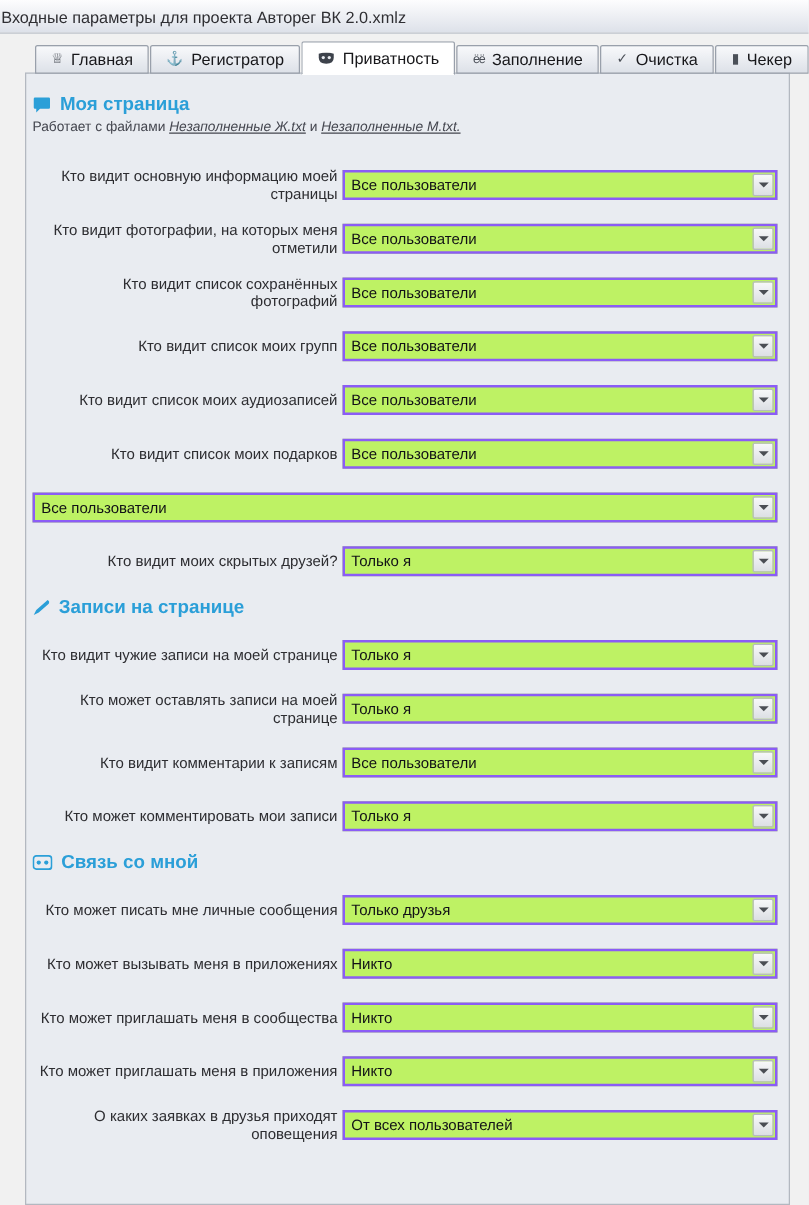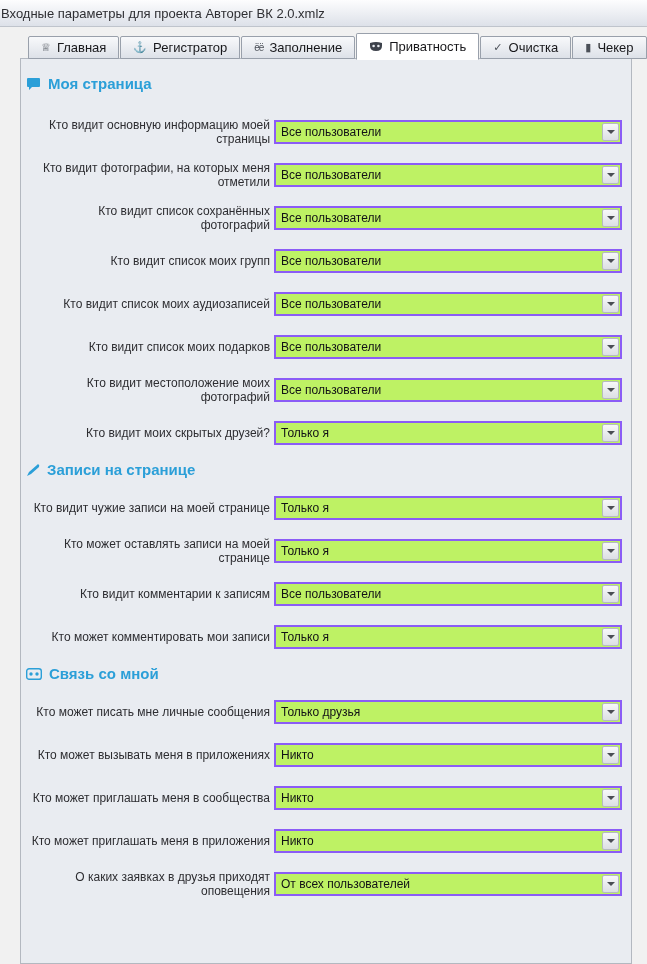--- a/index.html
+++ b/index.html
@@ -96,54 +96,57 @@
 
 <div class="tabbar">
   <div class="tab">
     <span class="tab-glyph">♕</span>
     <span>Главная</span>
   </div>
   <div class="tab">
     <span class="tab-glyph">⚓</span>
     <span>Регистратор</span>
   </div>
-  <div class="tab">
-    <span class="tab-glyph small">ёё</span>
-    <span>Заполнение</span>
-  </div>
   <div class="tab active">
     <span class="sec-icon">
       <svg width="14" height="10" viewBox="0 0 14 10">
         <path d="M1 1 Q7 -1 13 1 L13 4 Q13 9 7 9 Q1 9 1 4 Z" fill="#3d424b"></path>
         <circle cx="4.6" cy="4" r="1.3" fill="#e9ecf1"></circle>
         <circle cx="9.4" cy="4" r="1.3" fill="#e9ecf1"></circle>
       </svg>
     </span>
     <span>Приватность</span>
   </div>
   <div class="tab">
+    <span class="tab-glyph small">ёё</span>
+    <span>Заполнение</span>
+  </div>
+  <div class="tab">
     <span class="tab-glyph">✓</span>
     <span>Очистка</span>
   </div>
   <div class="tab">
     <span class="tab-glyph">▮</span>
     <span>Чекер</span>
   </div>
 </div>
 
 <div class="panel">
 
   <div class="section-head">
     <span class="sec-icon">
       <svg width="15" height="14" viewBox="0 0 15 14">
         <path d="M1 2 Q1 1 2 1 L13 1 Q14 1 14 2 L14 9 Q14 10 13 10 L6 10 L3 13 L3 10 L2 10 Q1 10 1 9 Z" fill="#2b9fd8"></path>
       </svg>
     </span>
     <span>Моя страница</span>
   </div>
+  <div class="subtitle">
+    <span>Работает с файлами </span><a>Незаполненные Ж.txt</a><span> и </span><a>Незаполненные М.txt.</a>
+  </div>
   <div class="first-rows-spacer"></div>
 
   <div class="row">
     <div class="row-label">Кто видит основную информацию моей страницы</div>
     <div class="combo">
       <span class="combo-text">Все пользователи</span>
       <span class="combo-btn">
           <span class="arrow-down"></span>
         </span>
     </div>
@@ -187,21 +190,20 @@
   <div class="row">
     <div class="row-label">Кто видит список моих подарков</div>
     <div class="combo">
       <span class="combo-text">Все пользователи</span>
       <span class="combo-btn">
           <span class="arrow-down"></span>
         </span>
     </div>
   </div>
   <div class="row">
-    <div class="row-label">Кто видит местоположение моих фотографий</div>
     <div class="combo">
       <span class="combo-text">Все пользователи</span>
       <span class="combo-btn">
           <span class="arrow-down"></span>
         </span>
     </div>
   </div>
   <div class="row">
     <div class="row-label">Кто видит моих скрытых друзей?</div>
     <div class="combo">

